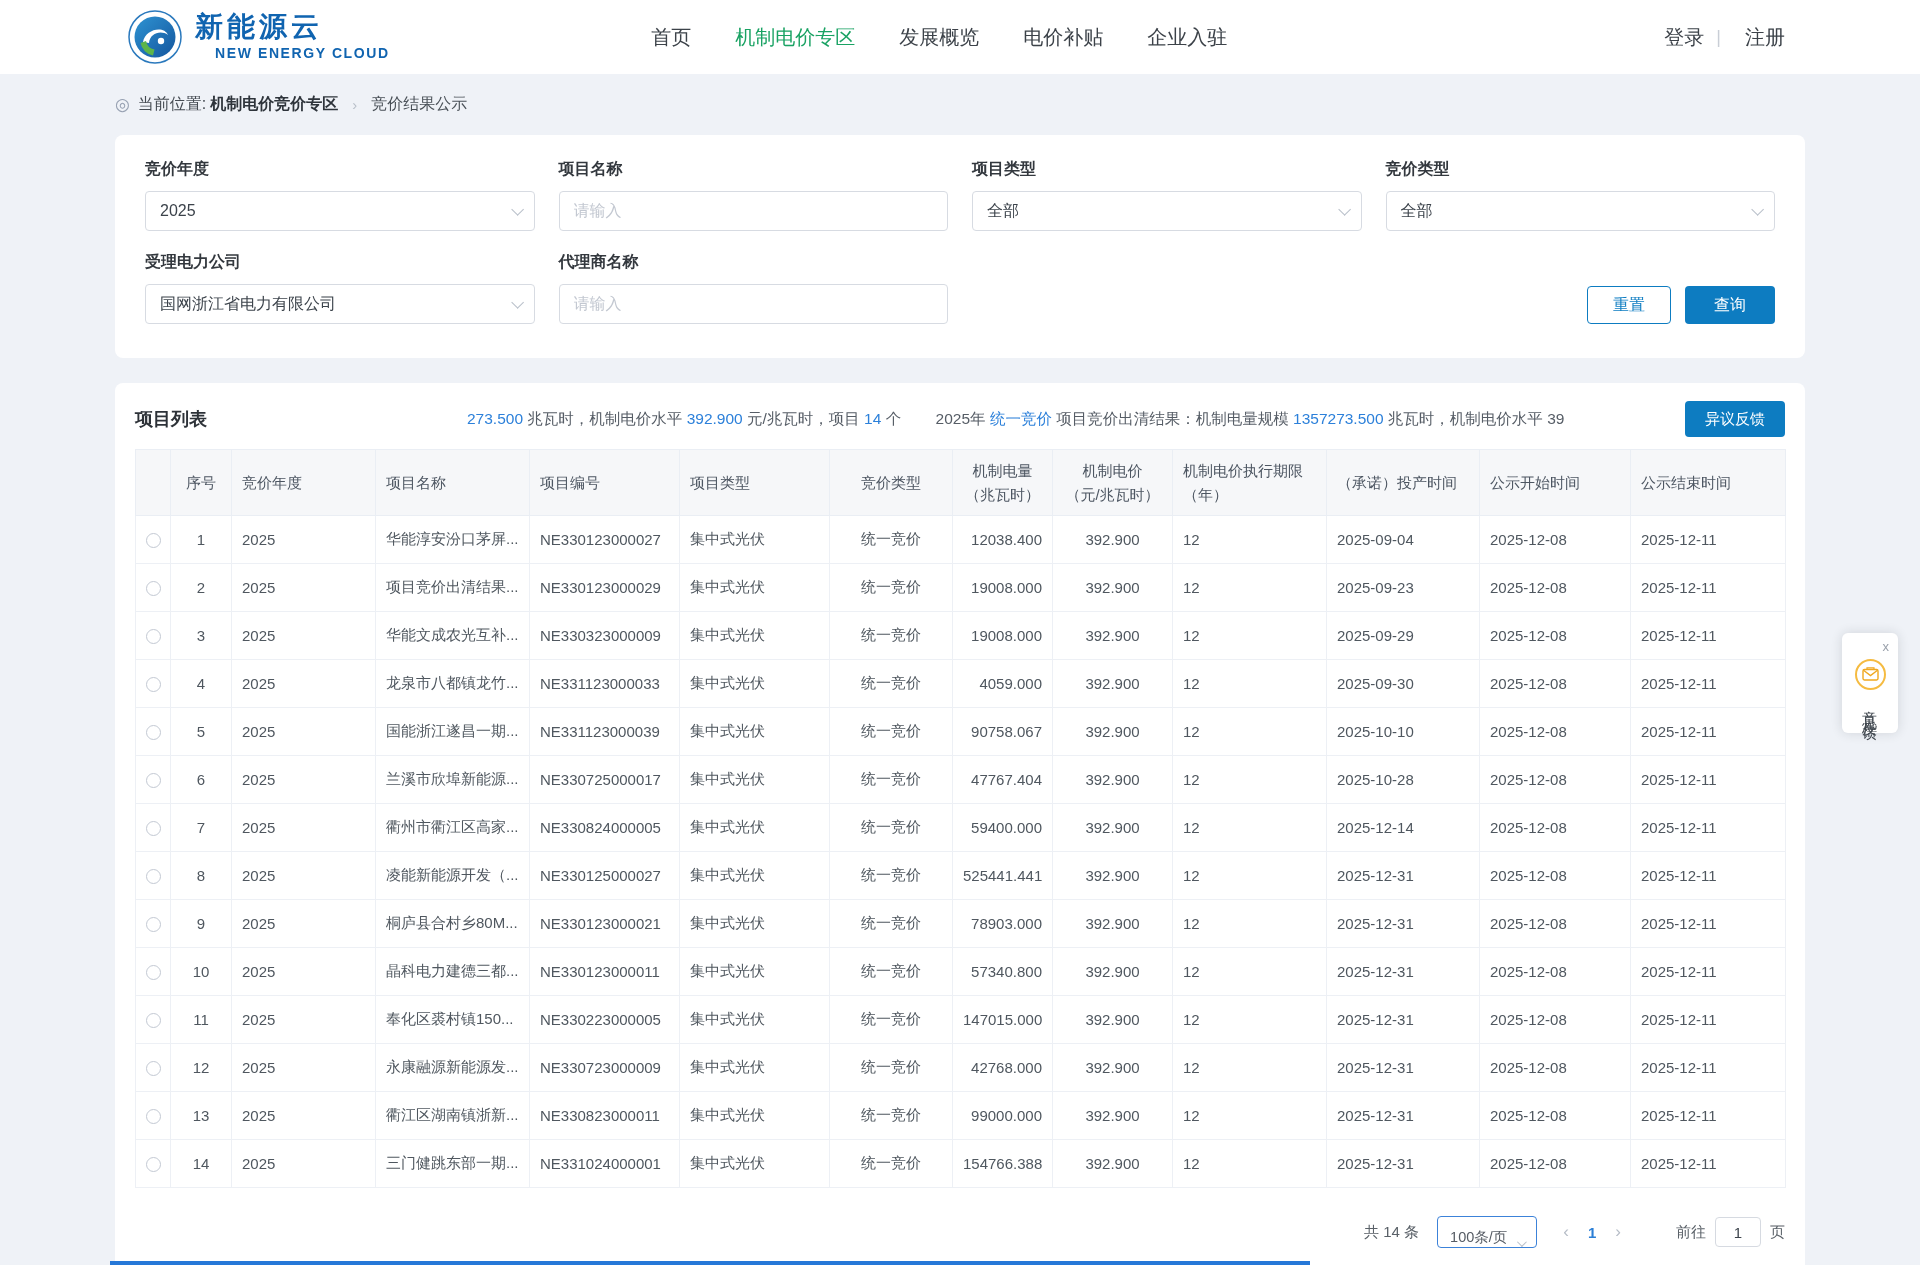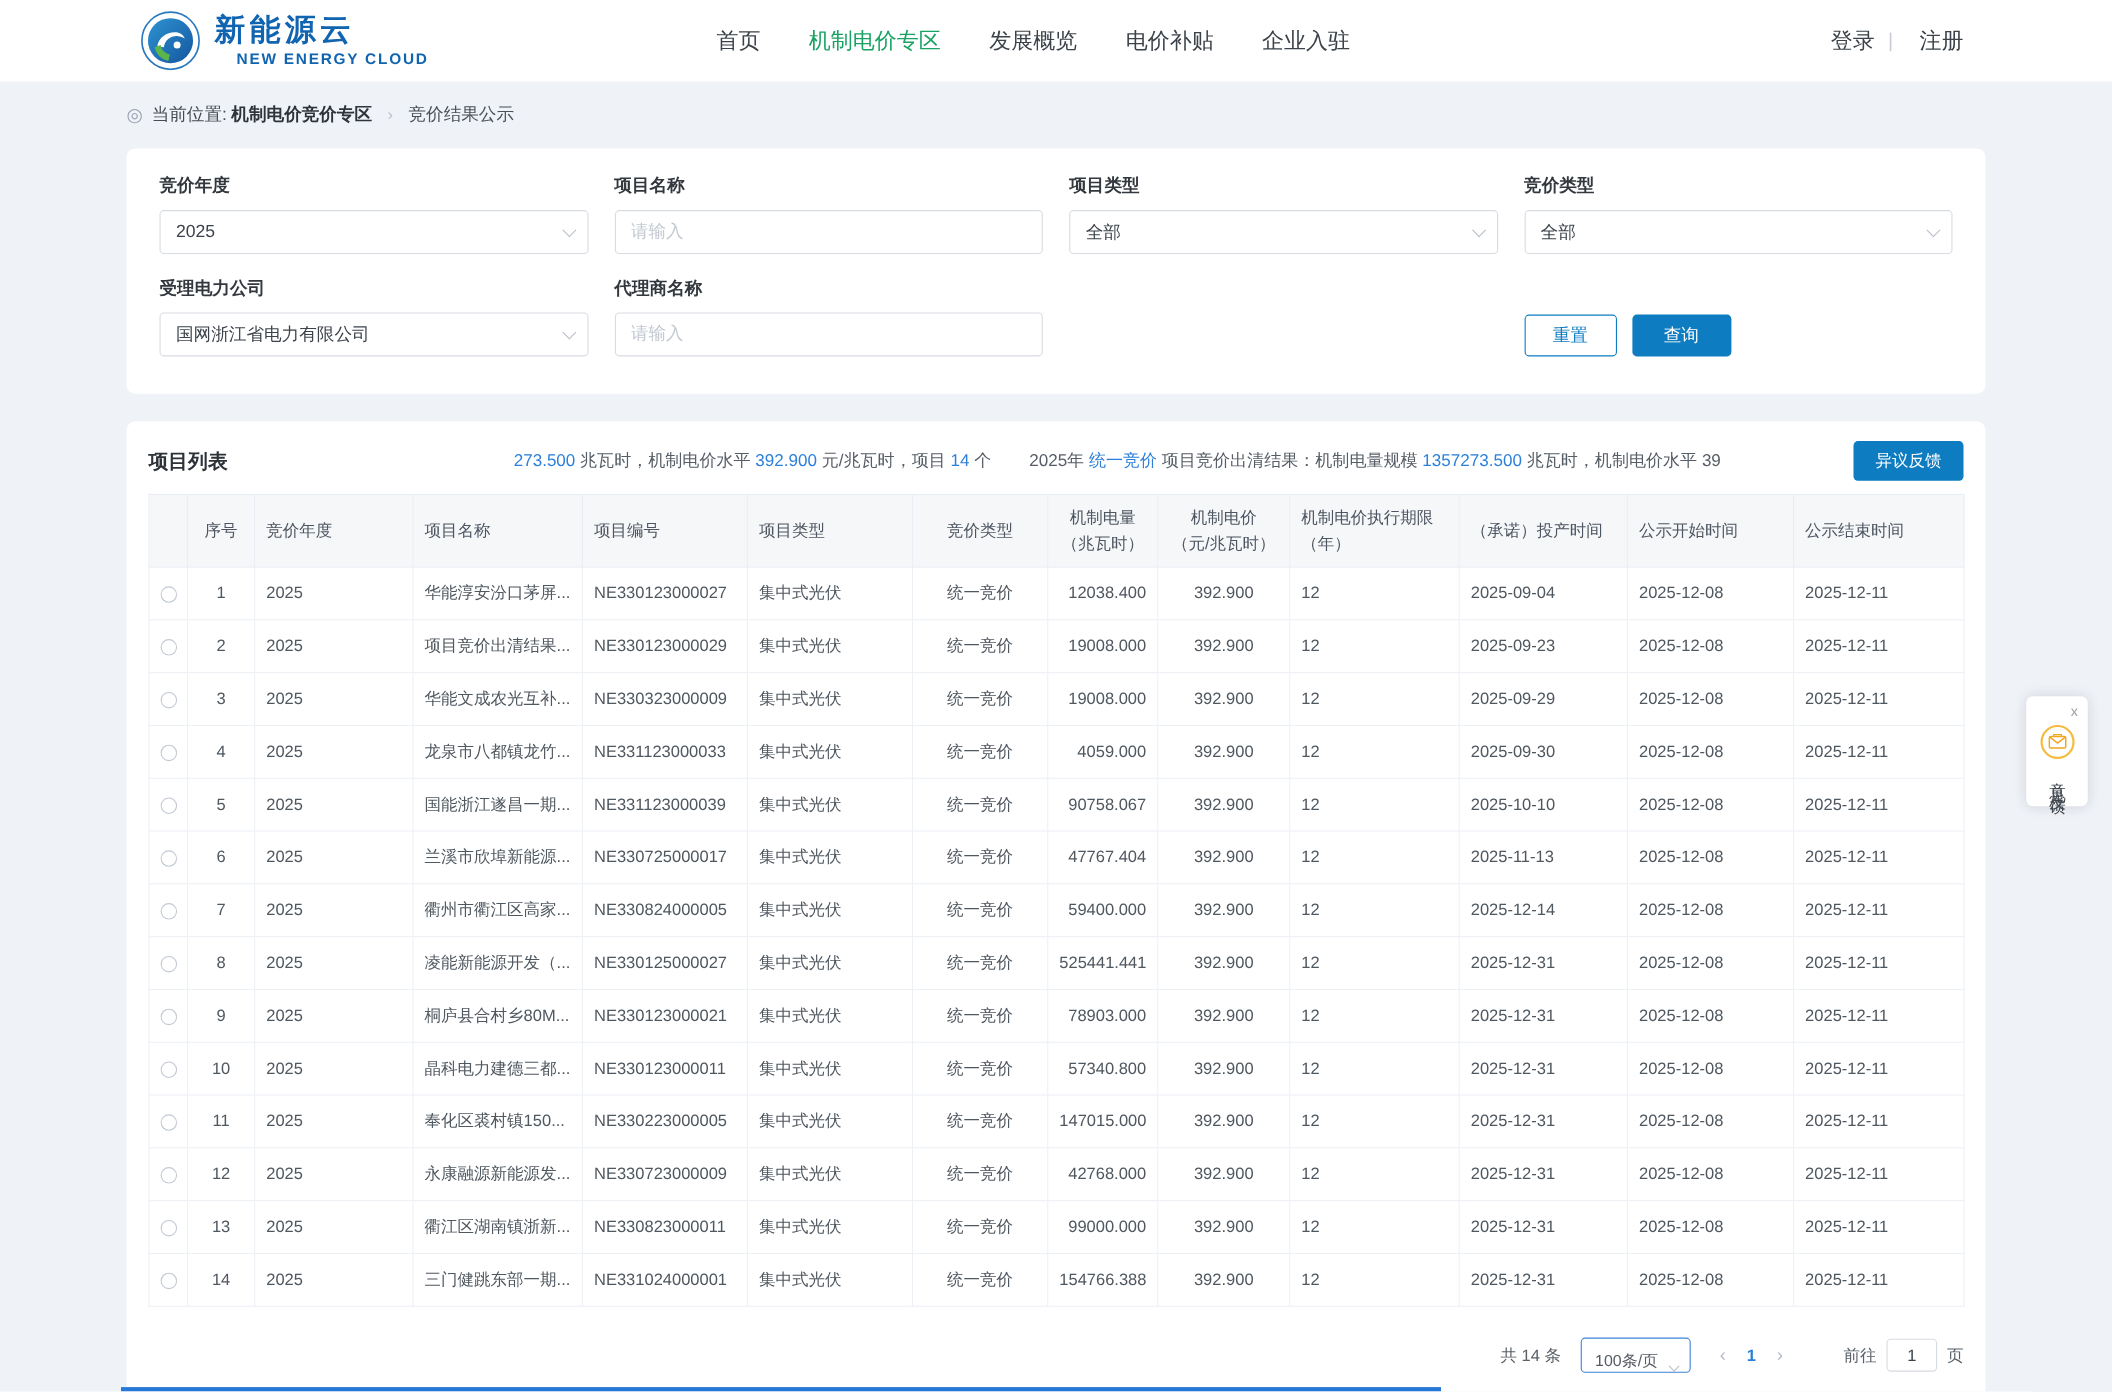--- a/index.html
+++ b/index.html
@@ -41,21 +41,21 @@
   .control .value { color:#3c434b; flex:1; white-space:nowrap; overflow:hidden; }
   .control input {
     border:none; outline:none; width:100%; font-size:16px; color:#3c434b;
     font-family:inherit; background:transparent;
   }
   .control input::placeholder { color:#c3c8d1; }
   .chevron {
     width:9px; height:9px; border-right:1.5px solid #b9c0ca; border-bottom:1.5px solid #b9c0ca;
     transform:rotate(45deg) translateY(-3px); flex-shrink:0;
   }
-  .btn-cell { grid-column:4; grid-row:2; display:flex; align-items:flex-end; gap:14px; }
+  .btn-cell { grid-column:4; grid-row:2; display:flex; justify-content:flex-end; align-items:flex-end; gap:14px; }
   .btn { height:38px; border-radius:4px; font-size:16px; display:flex; align-items:center; justify-content:center; cursor:pointer; font-family:inherit; }
   .btn-reset { width:84px; border:1px solid #0d7cc1; color:#0d7cc1; background:#fff; }
   .btn-primary { width:90px; background:#0d7cc1; color:#fff; border:none; }
   
   .table-card { margin-top:25px; padding:16px 20px 0; position:relative; }
   .card-head { display:flex; align-items:center; height:40px; position:relative; }
   .card-title { font-size:18px; font-weight:700; color:#2d3238; }
   .mq {
     position:absolute; left:332px; right:208px; top:50%; transform:translateY(-50%);
     font-size:15.5px; color:#565d66; white-space:pre; overflow:hidden;
@@ -335,21 +335,21 @@
           <td class="al-center"><span class="radio"></span></td>
           <td class="al-center">6</td>
           <td class="al-left">2025</td>
           <td class="al-left">兰溪市欣埠新能源...</td>
           <td class="al-left">NE330725000017</td>
           <td class="al-left">集中式光伏</td>
           <td class="al-center">统一竞价</td>
           <td class="al-right">47767.404</td>
           <td class="al-center">392.900</td>
           <td class="al-left">12</td>
-          <td class="al-left">2025-11-13</td>
+          <td class="al-left">2025-10-28</td>
           <td class="al-left">2025-12-08</td>
           <td class="al-left">2025-12-11</td>
         </tr>
         <tr>
           <td class="al-center"><span class="radio"></span></td>
           <td class="al-center">7</td>
           <td class="al-left">2025</td>
           <td class="al-left">衢州市衢江区高家...</td>
           <td class="al-left">NE330824000005</td>
           <td class="al-left">集中式光伏</td>

